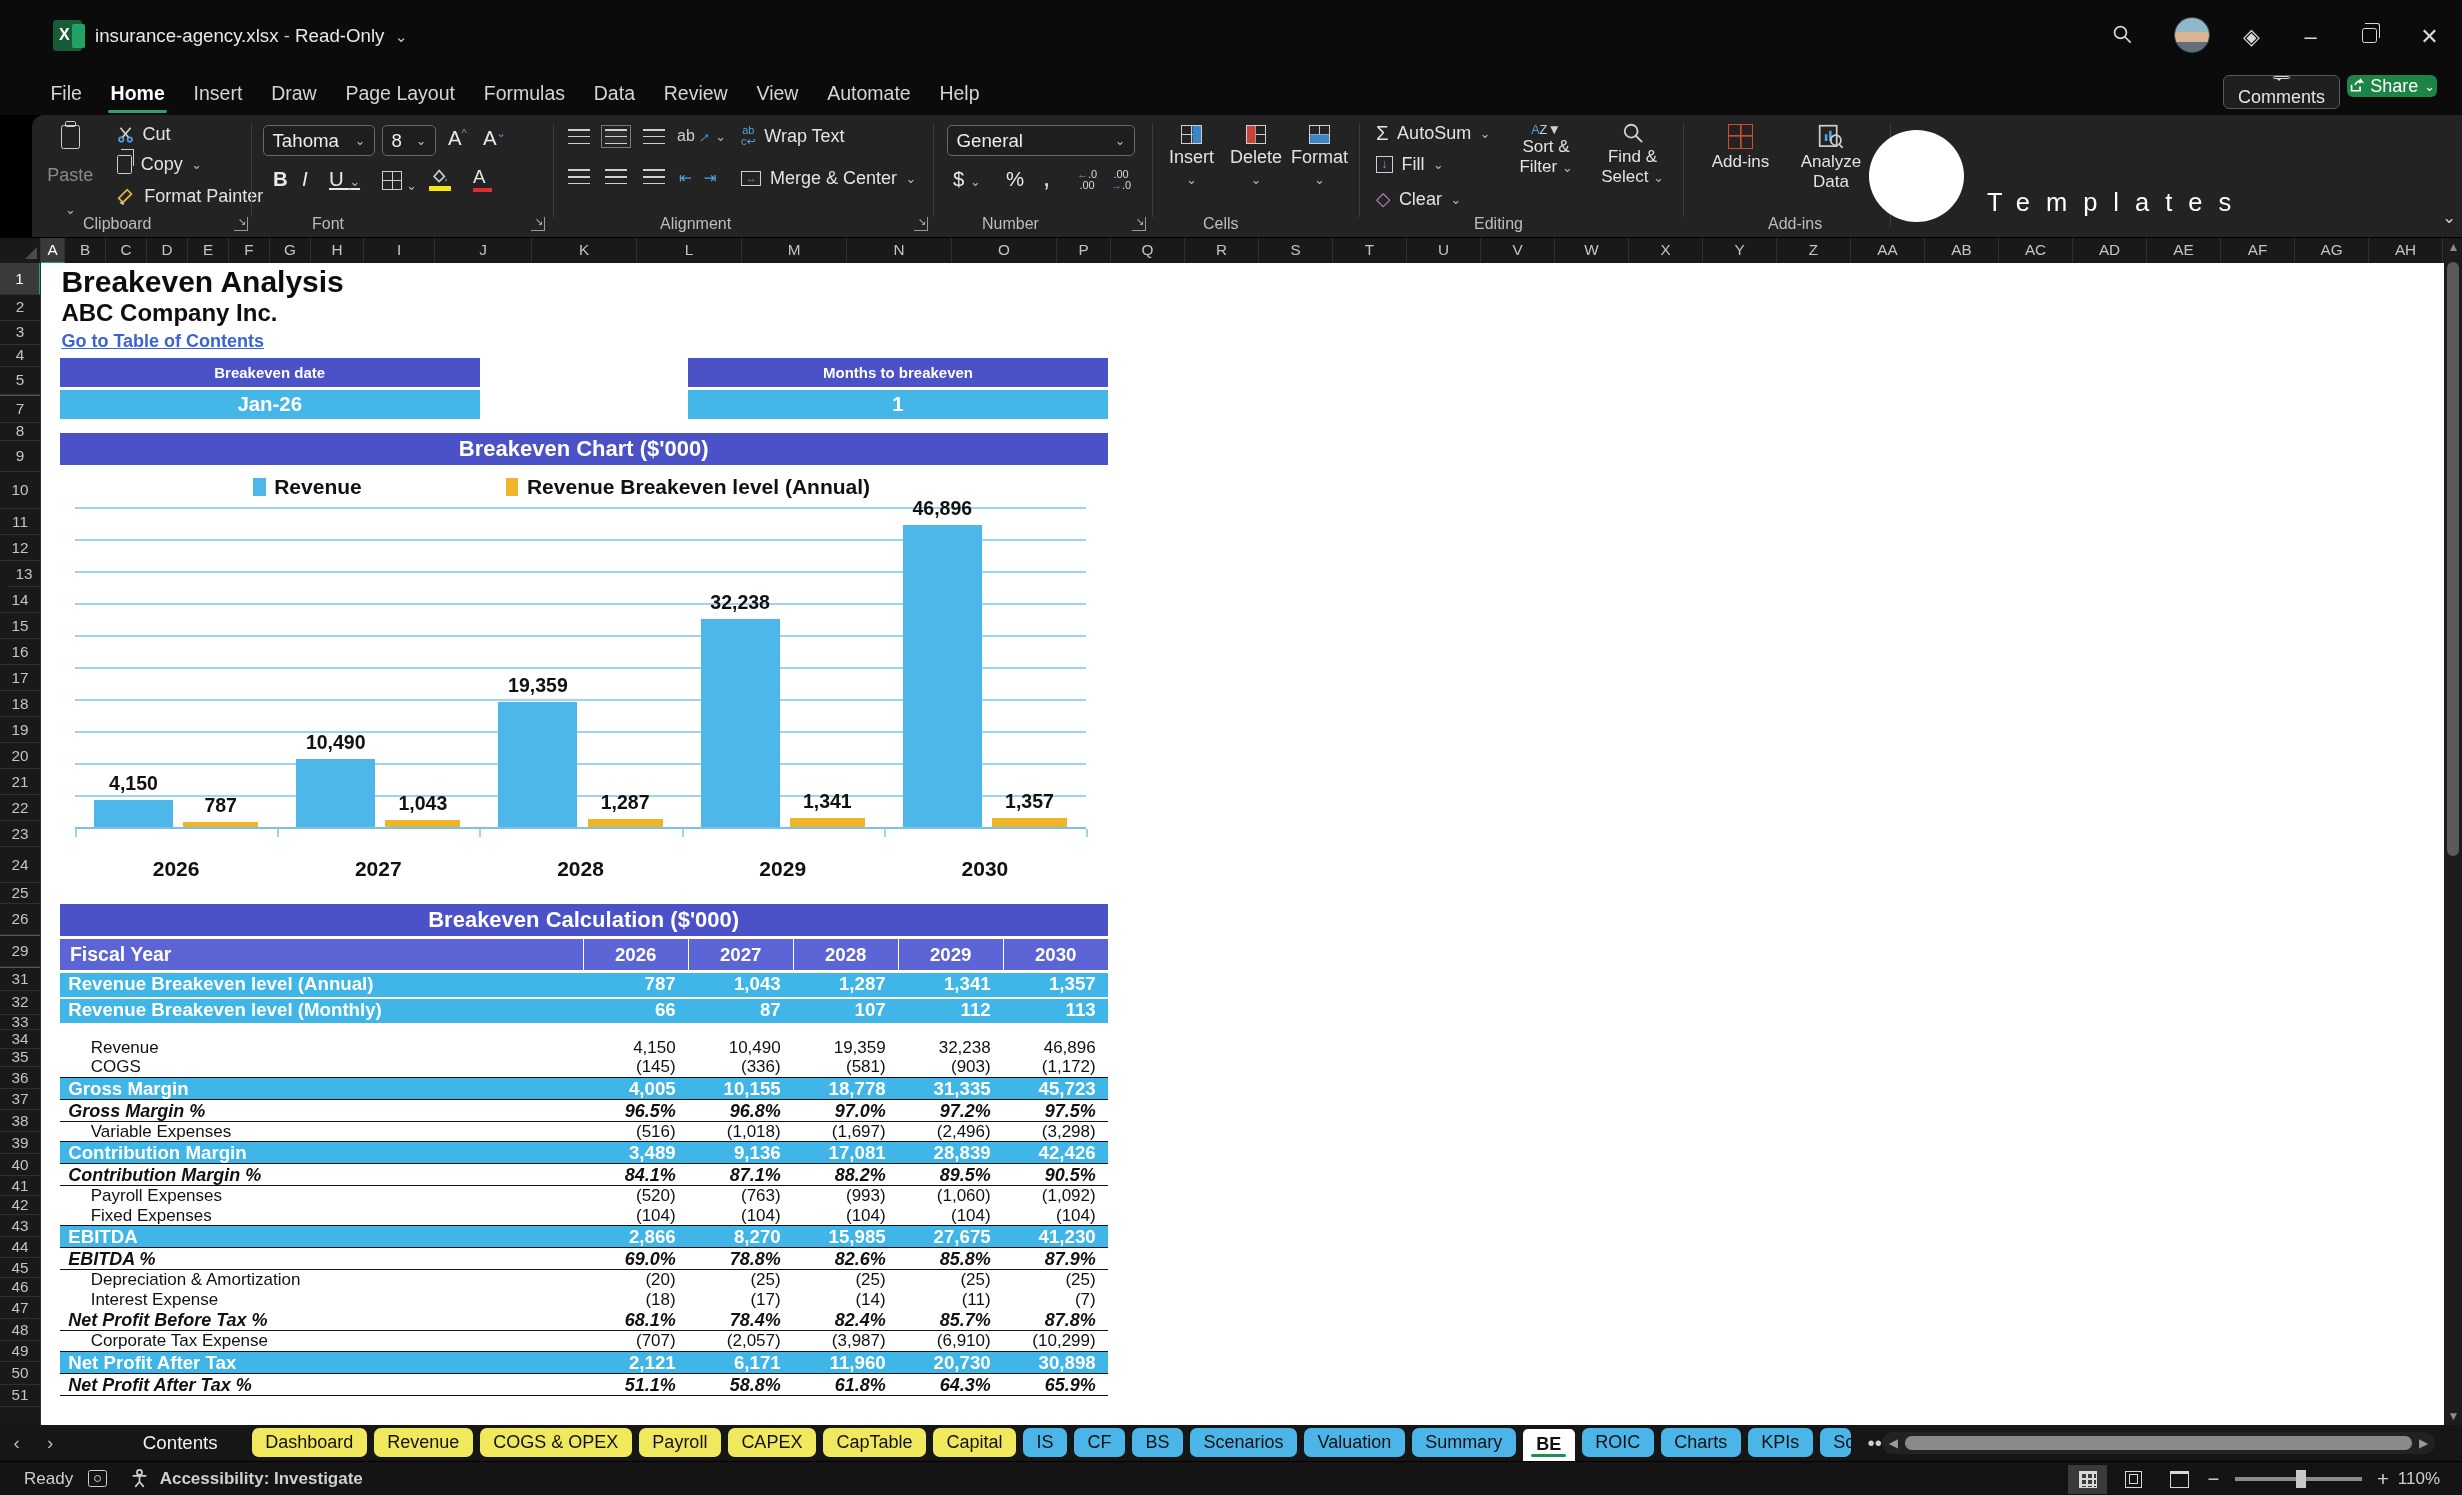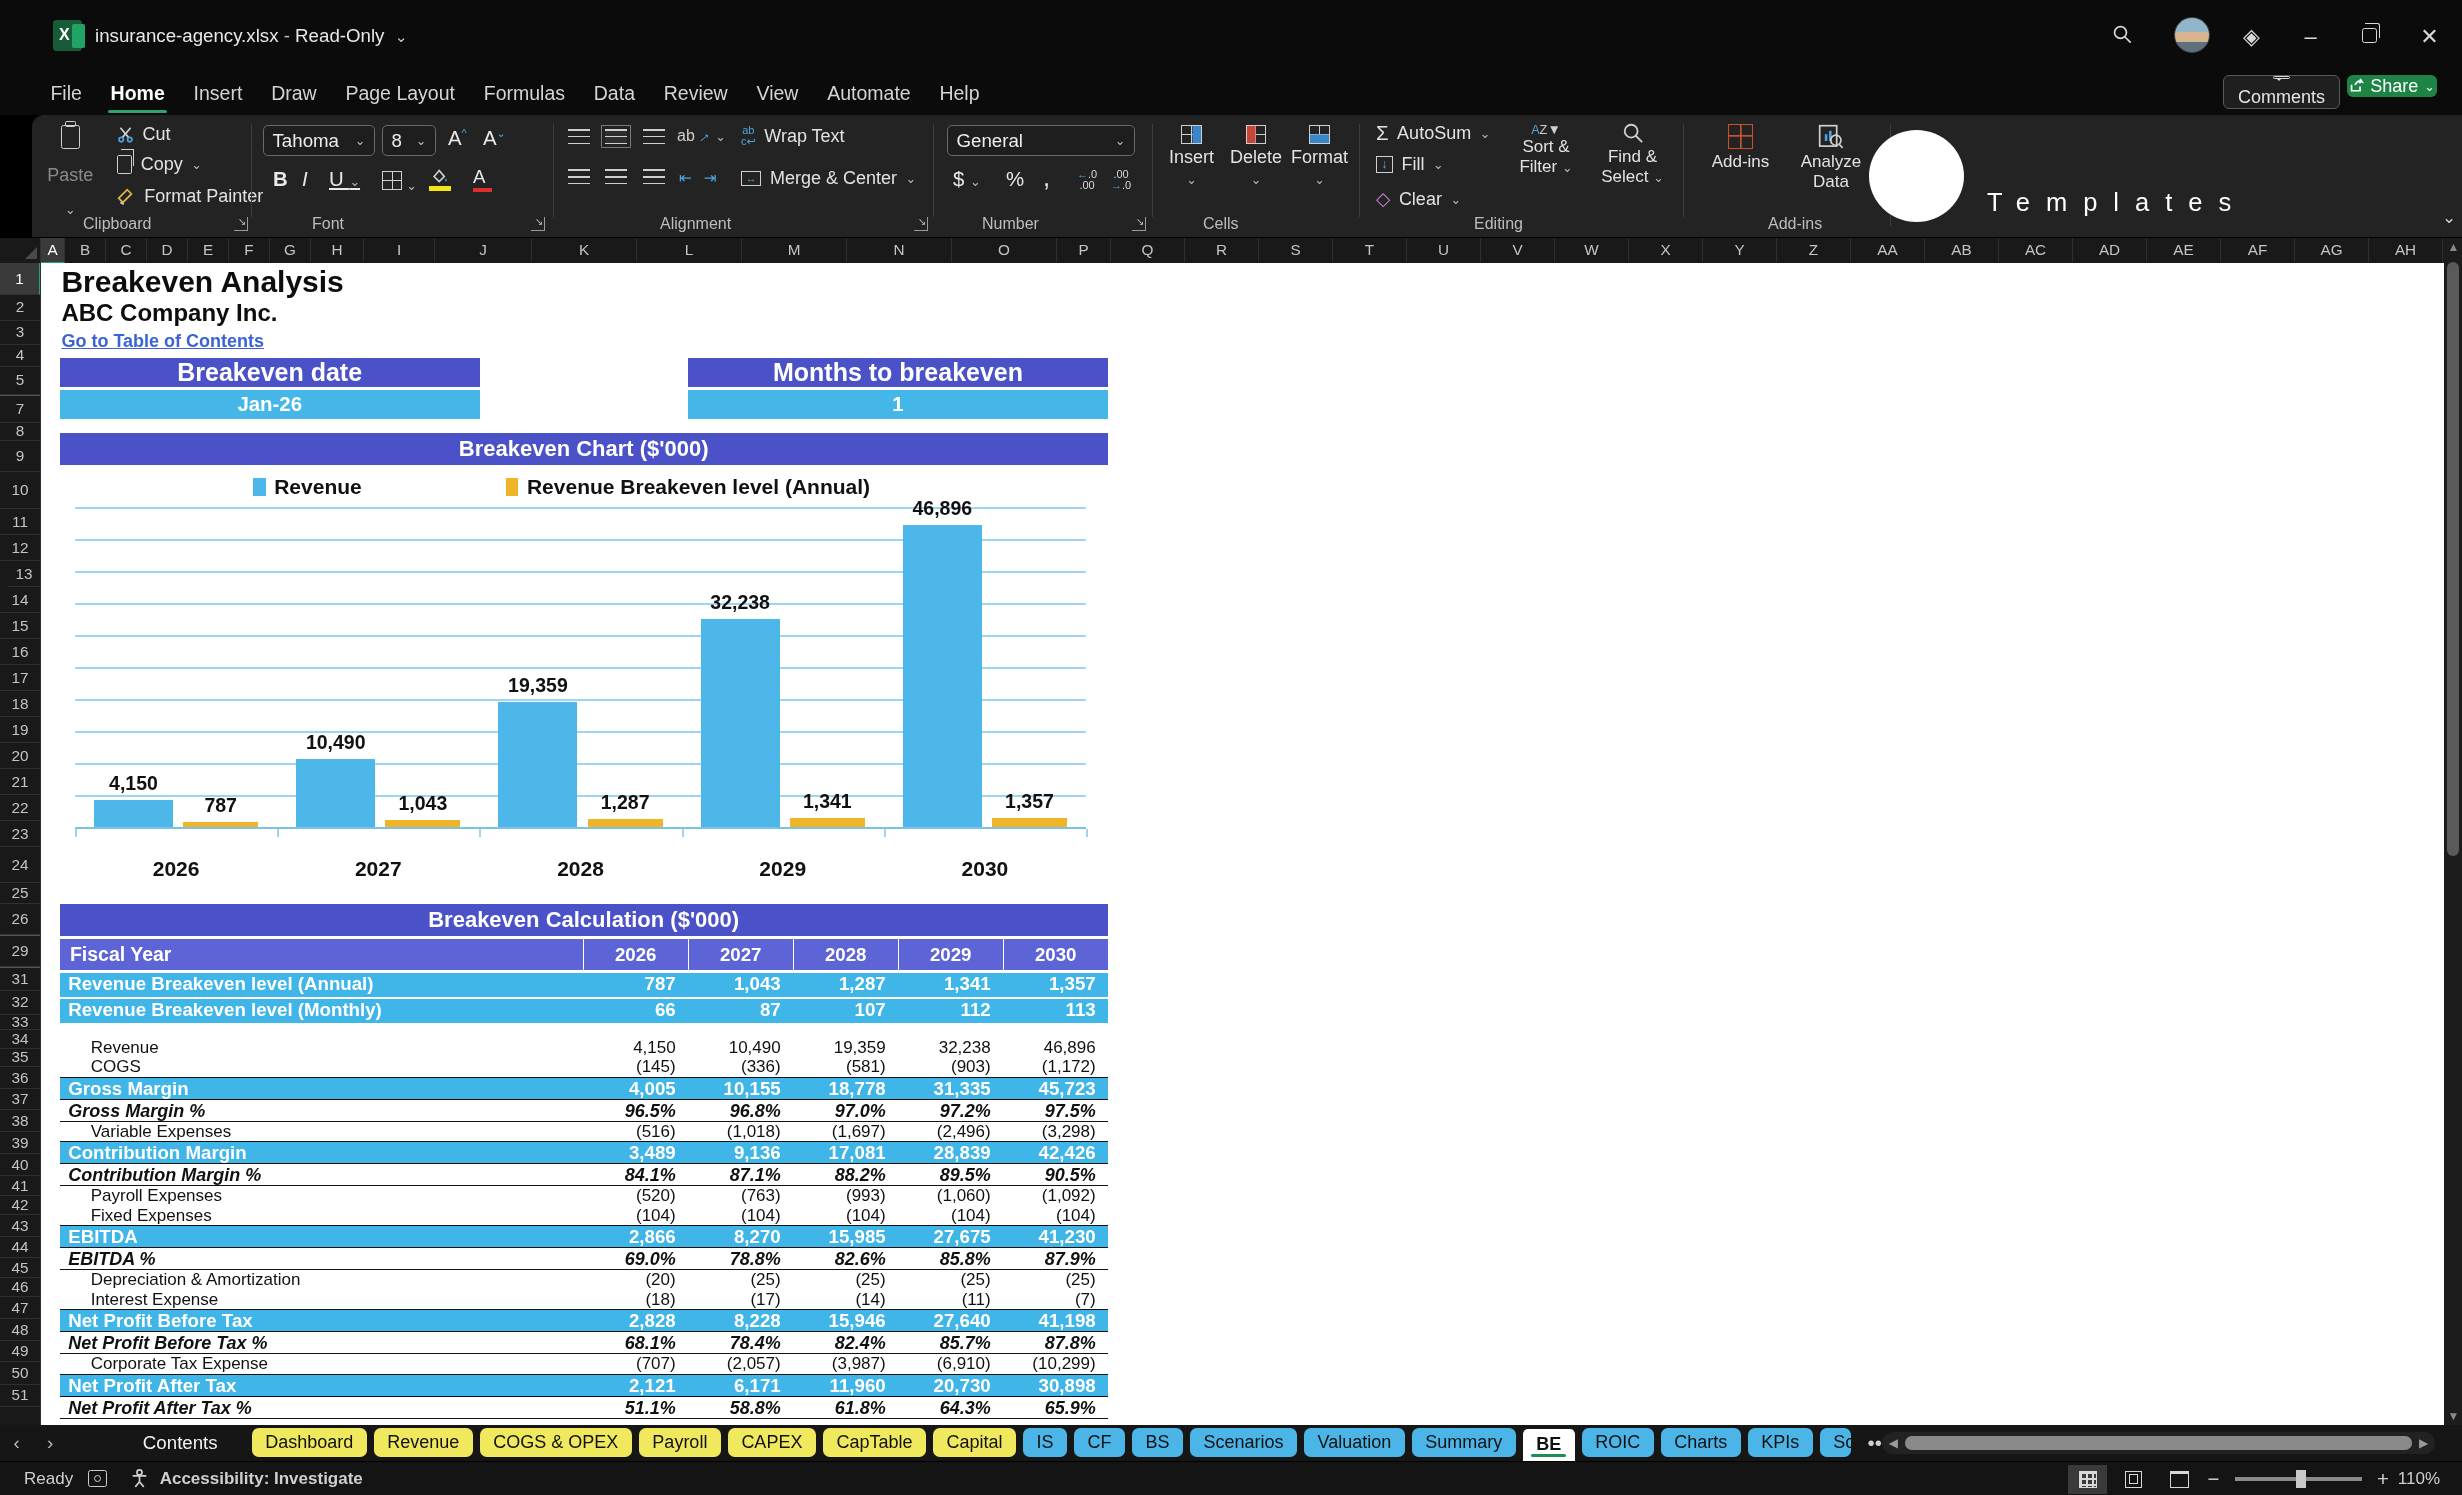--- a/index.html
+++ b/index.html
@@ -64,21 +64,21 @@
   .colh.sel { background:#3a3a3a; color:#fff; border-bottom:1.7px solid #21a366; }
   #rowheaders { position:absolute; left:0; top:263px; width:41px; height:1162px; background:#191919; border-right:0.8px solid #303030; }
   .rowh { color:#c4c4c4; font-size:15.3px; text-align:center; border-bottom:0.8px solid #2f2f2f; display:flex; align-items:center; justify-content:center; }
   .rowh.sel { background:#3a3a3a; color:#fff; border-right:1.7px solid #21a366; }
   .rowh.hid { border-top:1.7px double #555; }
   
   #sheet { position:absolute; left:41px; top:263px; width:2403px; height:1162px; background:#fff; overflow:hidden; }
   #sheet-title { position:absolute; left:20.4px; top:1.7px; font-size:30px; font-weight:bold; color:#0d0d0d; }
   #sheet-company { position:absolute; left:20.4px; top:36px; font-size:24px; font-weight:bold; color:#0d0d0d; }
   #sheet-link { position:absolute; left:20.4px; top:68px; font-size:18px; font-weight:bold; color:#3b63d4; text-decoration:underline; }
-  .hdr-bar { position:absolute; height:29px; background:#4b52c8; color:#fff; font-weight:bold; font-size:25px; text-align:center; line-height:29px; }
+  .hdr-bar { position:absolute; height:29px; background:#4b52c8; color:#fff; font-weight:bold; font-size:15px; text-align:center; line-height:29px; }
   .val-bar { position:absolute; height:29px; background:#45b6e8; color:#fff; font-weight:bold; font-size:20.4px; text-align:center; line-height:29px; }
   
   #legend { position:absolute; left:212px; top:212px; display:flex; gap:144px; }
   .leg-item { display:flex; align-items:center; gap:8.5px; font-size:21px; font-weight:bold; color:#111; }
   .swatch { width:12.7px; height:18.7px; }
   #plot { position:absolute; left:34px; top:244px; width:1011px; height:322px;
      background:repeating-linear-gradient(to bottom,#9bd5f0 0 1.7px,transparent 1.7px 32px);
      border-bottom:2.5px solid #7ac2e6; }
   #bars { position:absolute; left:0; bottom:0; width:100%; height:100%; display:flex; }
   .bargroup { flex:1 1 0; display:flex; align-items:flex-end; justify-content:center; gap:10.2px; height:100%; }
@@ -652,28 +652,20 @@
         <div class="val">(25)</div>
       </div>
       <div class="trow r-item">
         <div class="lab">Interest Expense</div>
         <div class="val">(18)</div>
         <div class="val">(17)</div>
         <div class="val">(14)</div>
         <div class="val">(11)</div>
         <div class="val">(7)</div>
       </div>
-      <div class="trow r-band">
-        <div class="lab">Net Profit Before Tax</div>
-        <div class="val">2,828</div>
-        <div class="val">8,228</div>
-        <div class="val">15,946</div>
-        <div class="val">27,640</div>
-        <div class="val">41,198</div>
-      </div>
       <div class="trow r-pct">
         <div class="lab">Net Profit Before Tax %</div>
         <div class="val">68.1%</div>
         <div class="val">78.4%</div>
         <div class="val">82.4%</div>
         <div class="val">85.7%</div>
         <div class="val">87.8%</div>
       </div>
       <div class="trow r-item">
         <div class="lab">Corporate Tax Expense</div>

